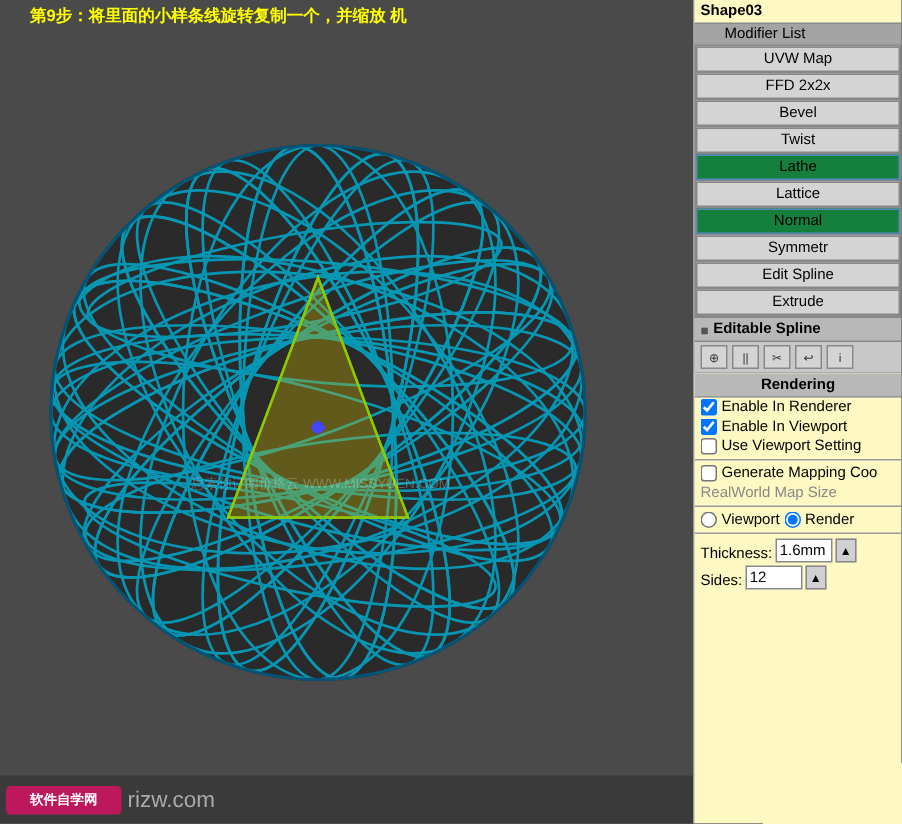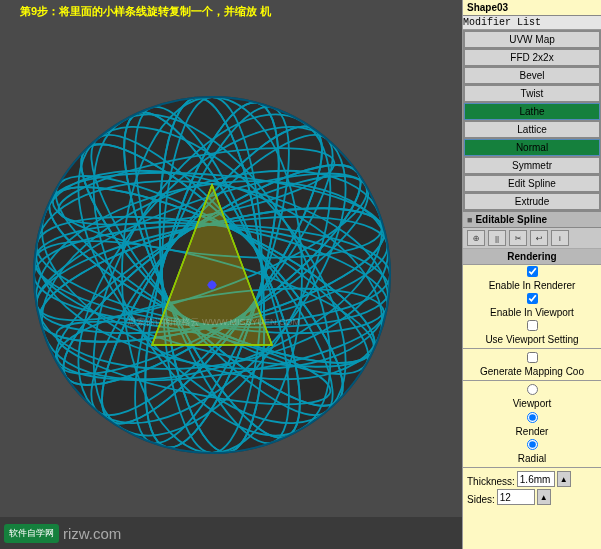--- a/index.html
+++ b/index.html
@@ -69,25 +69,25 @@
       right: 0;
       height: 32px;
       background: #3a3a3a;
       display: flex;
       align-items: center;
       padding: 0 4px;
       gap: 4px;
     }
 
     .logo-badge {
-      background: #15803d;
+      background: #be185d;
       color: white;
       font-size: 9px;
-      font-weight: normal;
-      padding: 3px 5px;
+      font-weight: bold;
+      padding: 3px 16px;
       border-radius: 3px;
     }
 
     .logo-text {
       color: #aaa;
       font-size: 15px;
     }
 
     
     .right-panel {
@@ -103,26 +103,25 @@
     .panel-header {
       background: #fef9c3;
       padding: 2px 4px;
       font-size: 10px;
       font-weight: bold;
       color: #000;
       border-bottom: 1px solid #888;
     }
 
     .panel-subheader {
-      background: #e5e5e5;
-      padding: 1px 0;
+      background: #a3a3a3;
+      padding: 1px 20px;
       font-size: 10px;
       color: #000;
       border-bottom: 1px solid #999;
-      font-family: Liberation Mono, monospace;
     }
 
     
     .modifier-grid {
       display: grid;
       grid-template-columns: 1fr;
       gap: 1px;
       background: #888;
       border-bottom: 1px solid #888;
       padding: 1px;
@@ -199,26 +198,25 @@
       text-align: center;
       padding: 2px;
       font-size: 10px;
       font-weight: bold;
       color: #000;
       border-bottom: 1px solid #999;
     }
 
     .render-option {
       display: flex;
-      align-items: center;
+      align-items: flex-end;
       padding: 1px 4px;
       font-size: 10px;
       color: #000;
       gap: 3px;
-      flex-direction: column;
     }
 
     .render-option input[type="checkbox"] {
       width: 11px;
       height: 11px;
       margin: 0;
     }
 
     .render-option input[type="radio"] {
       width: 11px;
@@ -408,34 +406,33 @@
       <input type="checkbox" style="">
       <span>Use Viewport Setting</span>
     </div>
 
     <div class="separator"></div>
 
     <div class="render-option">
       <input type="checkbox" style="">
       <span>Generate Mapping Coo</span>
     </div>
+    <div class="render-option">
+      <span class="disabled-text">RealWorld Map Size</span>
+    </div>
 
     <div class="separator"></div>
 
     <div class="render-option">
       <input type="radio" name="vp_render" style="">
       <span>Viewport</span>
       <input type="radio" name="vp_render" checked="" style="">
       <span>Render</span>
     </div>
 
-    <div class="render-option">
-      <input type="radio" name="shape" checked="" style="">
-      <span>Radial</span>
-    </div>
 
     <div class="separator"></div>
 
     <div class="render-field-row">
       <span>Thickness:</span>
       <input class="render-input" type="text" value="1.6mm" style="">
       <div class="render-spin-btn">▲</div>
     </div>
 
     <div class="render-field-row">

